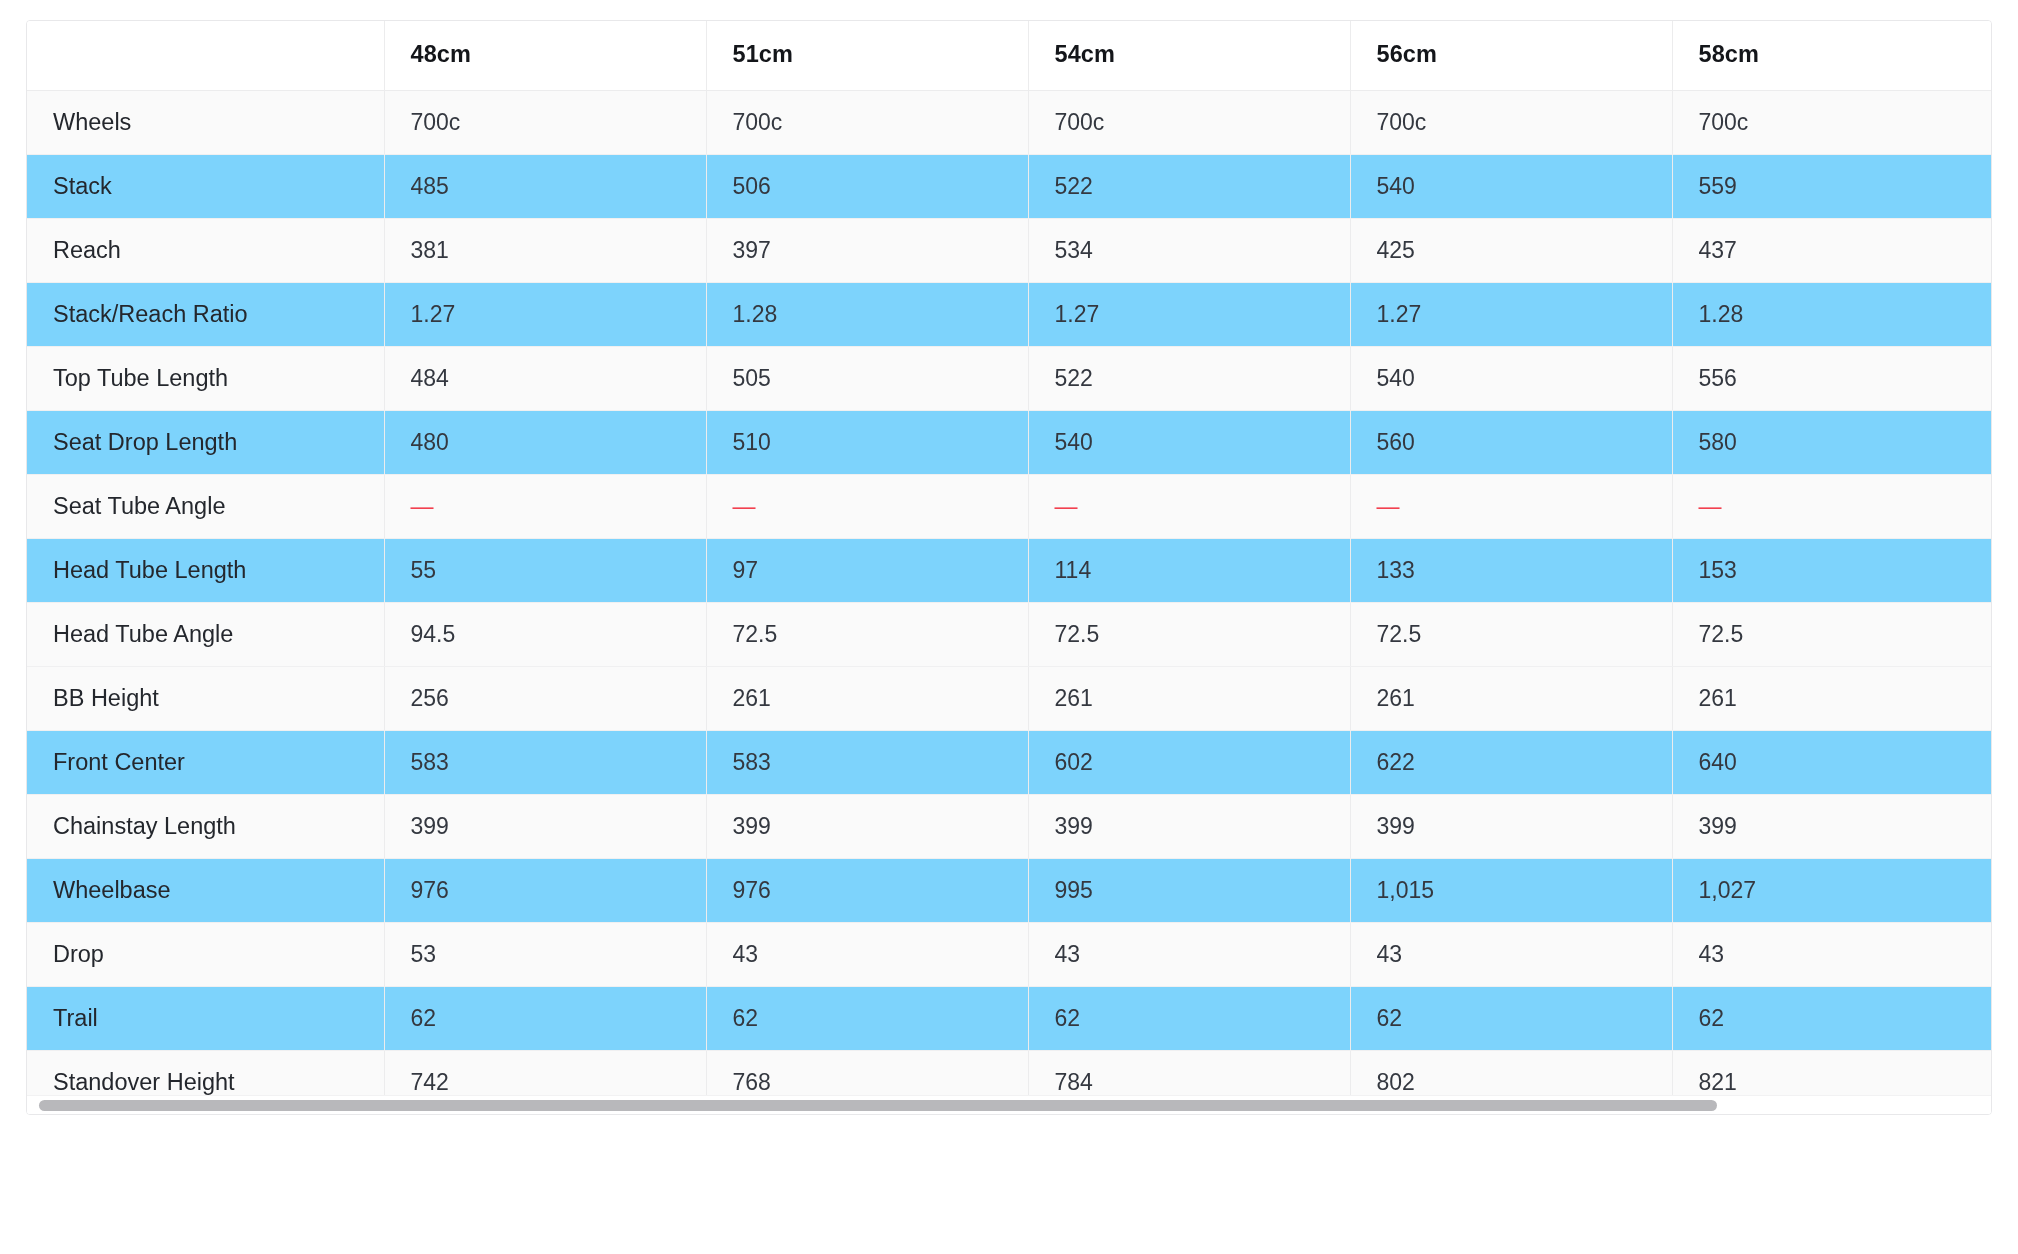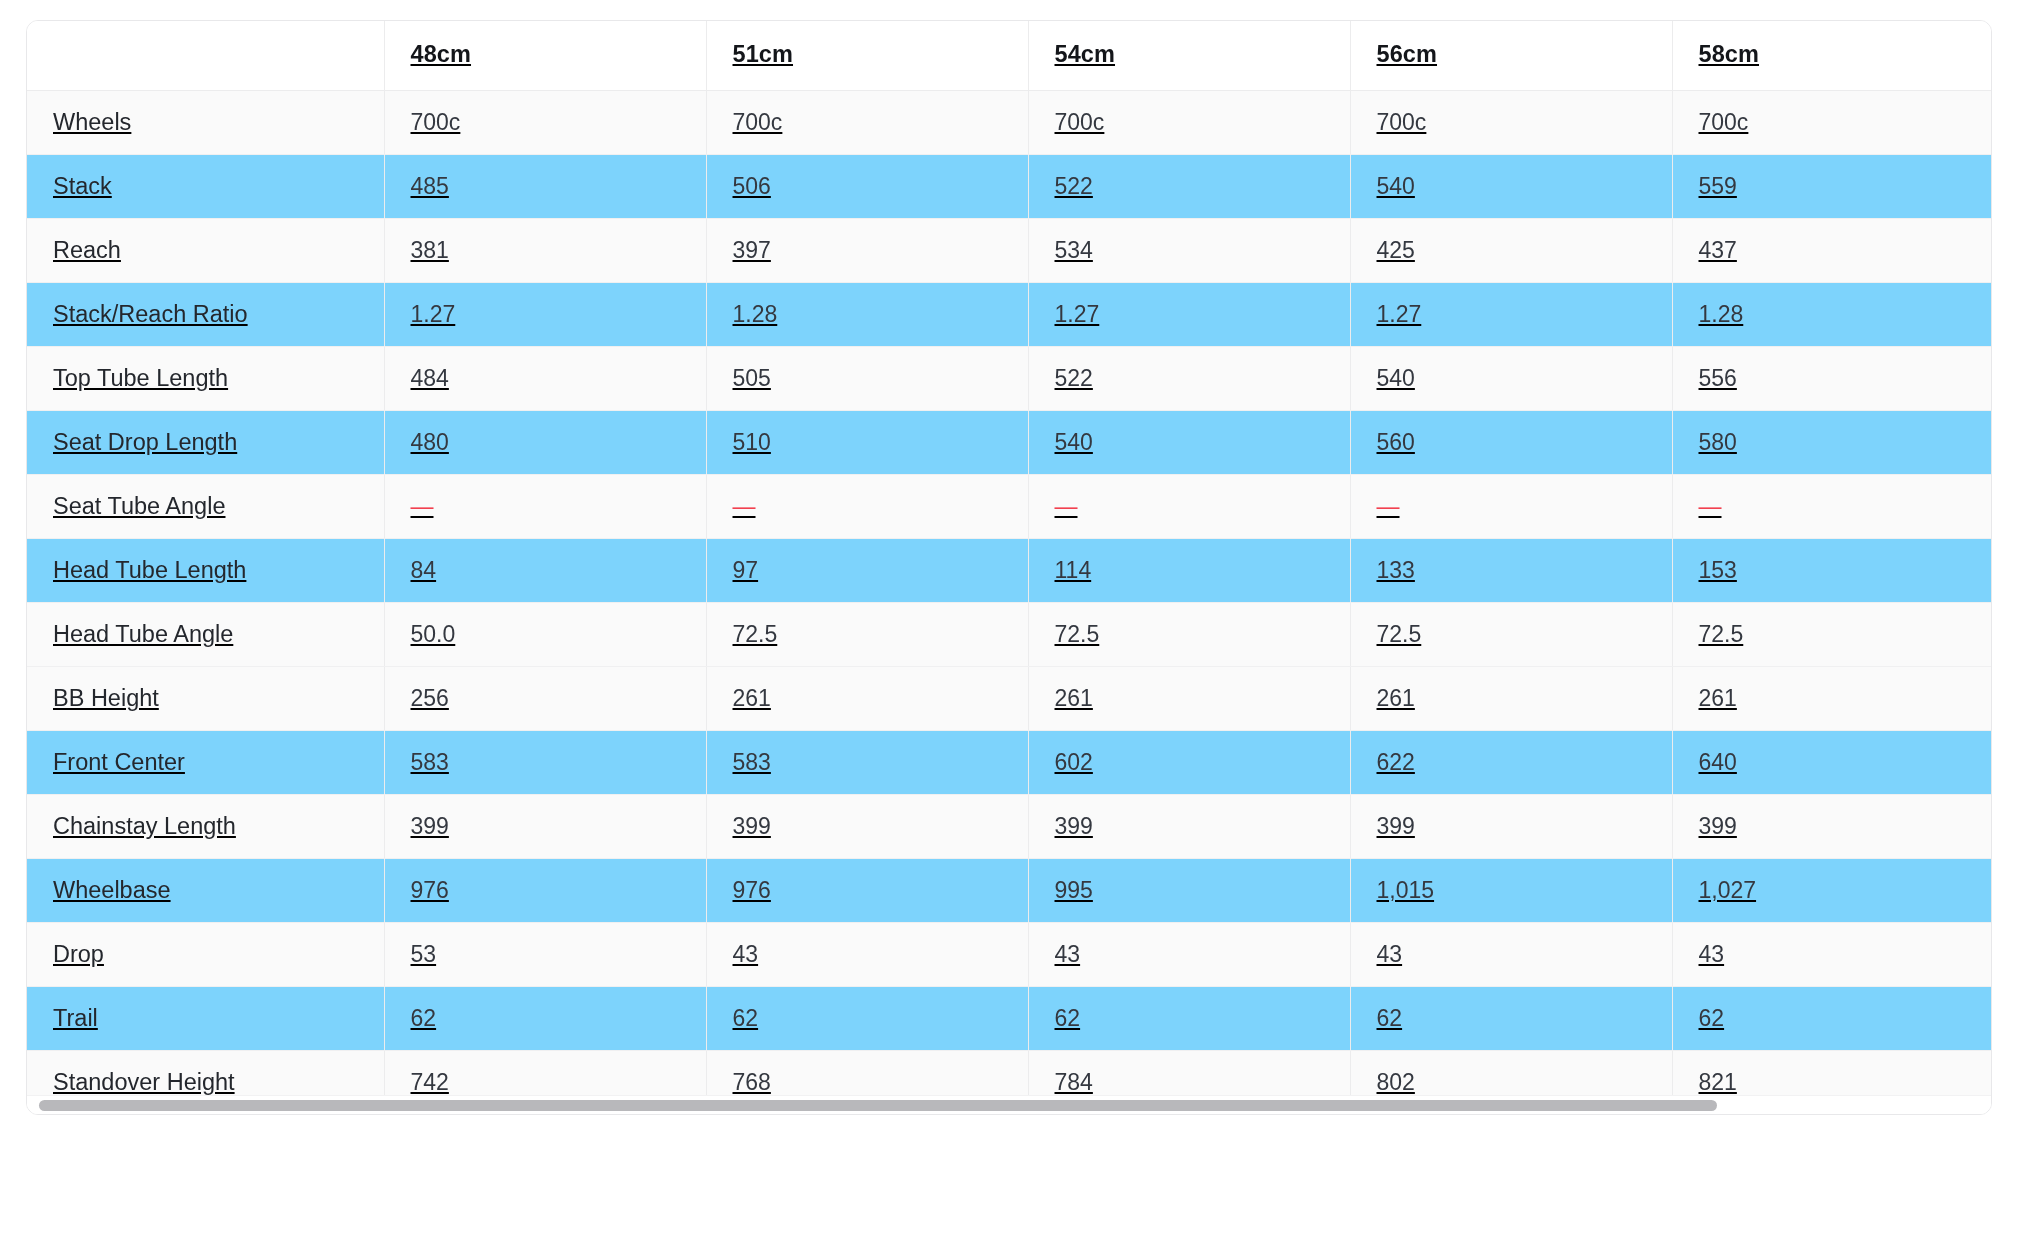--- a/index.html
+++ b/index.html
@@ -12,24 +12,23 @@
     width: 2018px;
     height: 1254px;
     overflow: hidden;
   }
   .geometry-wrap {
     box-sizing: border-box;
     margin: 20px 26px 0 26px;
     width: 1966px;
     background: #ffffff;
     border: 1px solid #e8e8ea;
-    border-radius: 12px;
+    border-radius: 4px;
     overflow: hidden;
     position: relative;
-    text-decoration: underline;
   }
   table.geo {
     border-collapse: collapse;
     width: 100%;
     table-layout: fixed;
     font-size: 23px;
     color: #2b2f36;
   }
   table.geo col.label-col { width: 357px; }
   table.geo col.size-col { width: 322px; }
@@ -166,29 +165,29 @@
         <tr class="odd">
           <td class="rowlabel">Seat Tube Angle</td>
           <td><span class="dash">—</span></td>
           <td><span class="dash">—</span></td>
           <td><span class="dash">—</span></td>
           <td><span class="dash">—</span></td>
           <td><span class="dash">—</span></td>
         </tr>
         <tr class="even">
           <td class="rowlabel">Head Tube Length</td>
-          <td>84</td>
+          <td>55</td>
           <td>97</td>
           <td>114</td>
           <td>133</td>
           <td>153</td>
         </tr>
         <tr class="odd">
           <td class="rowlabel">Head Tube Angle</td>
-          <td>50.0</td>
+          <td>94.5</td>
           <td>72.5</td>
           <td>72.5</td>
           <td>72.5</td>
           <td>72.5</td>
         </tr>
         <tr class="odd">
           <td class="rowlabel">BB Height</td>
           <td>256</td>
           <td>261</td>
           <td>261</td>

